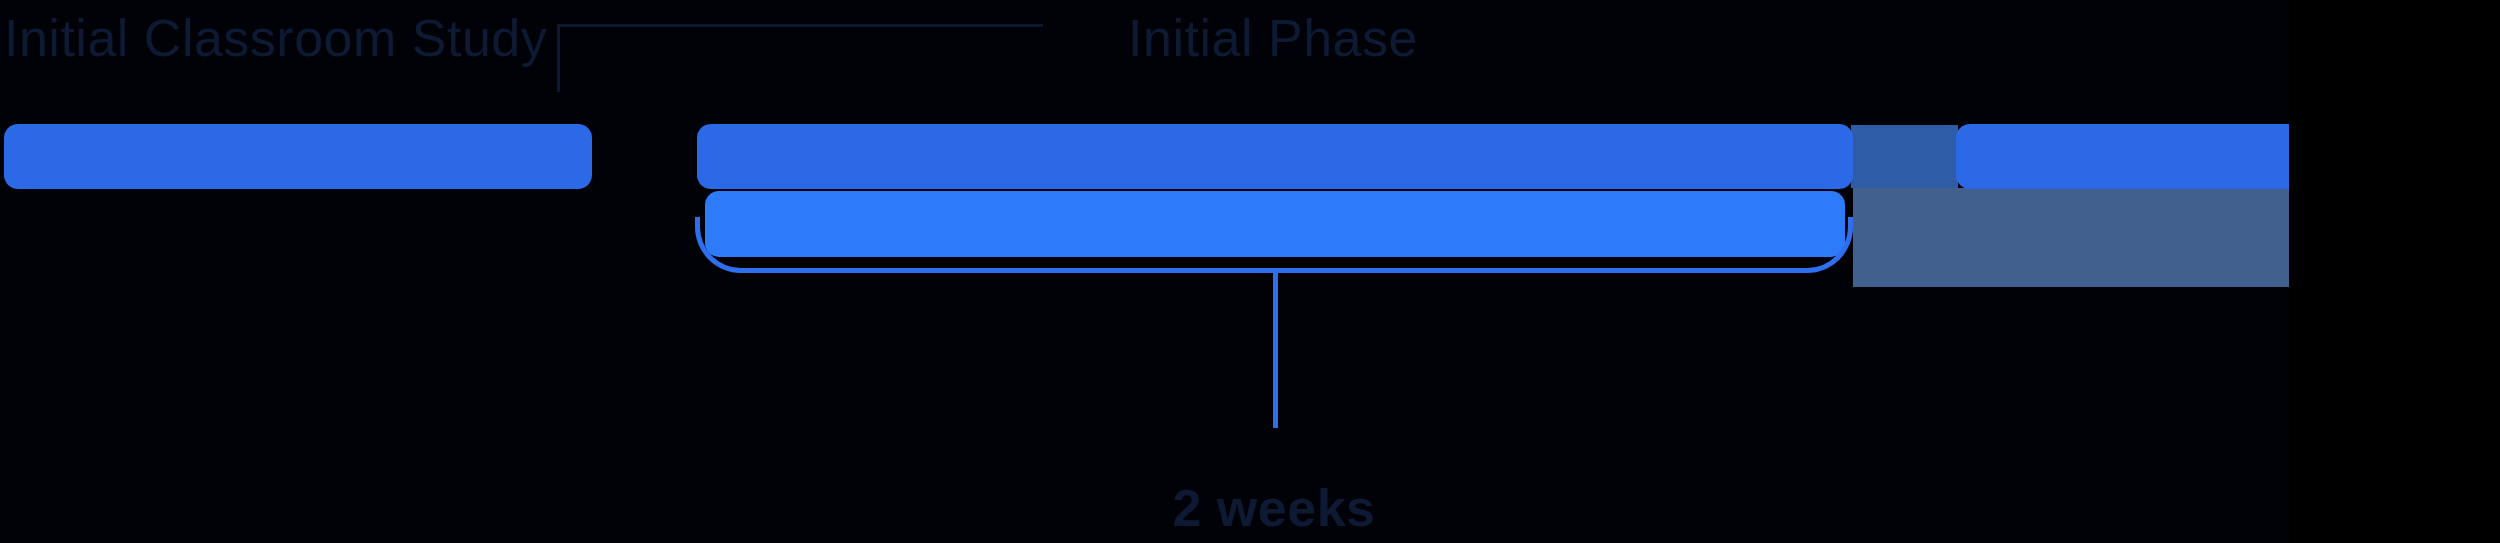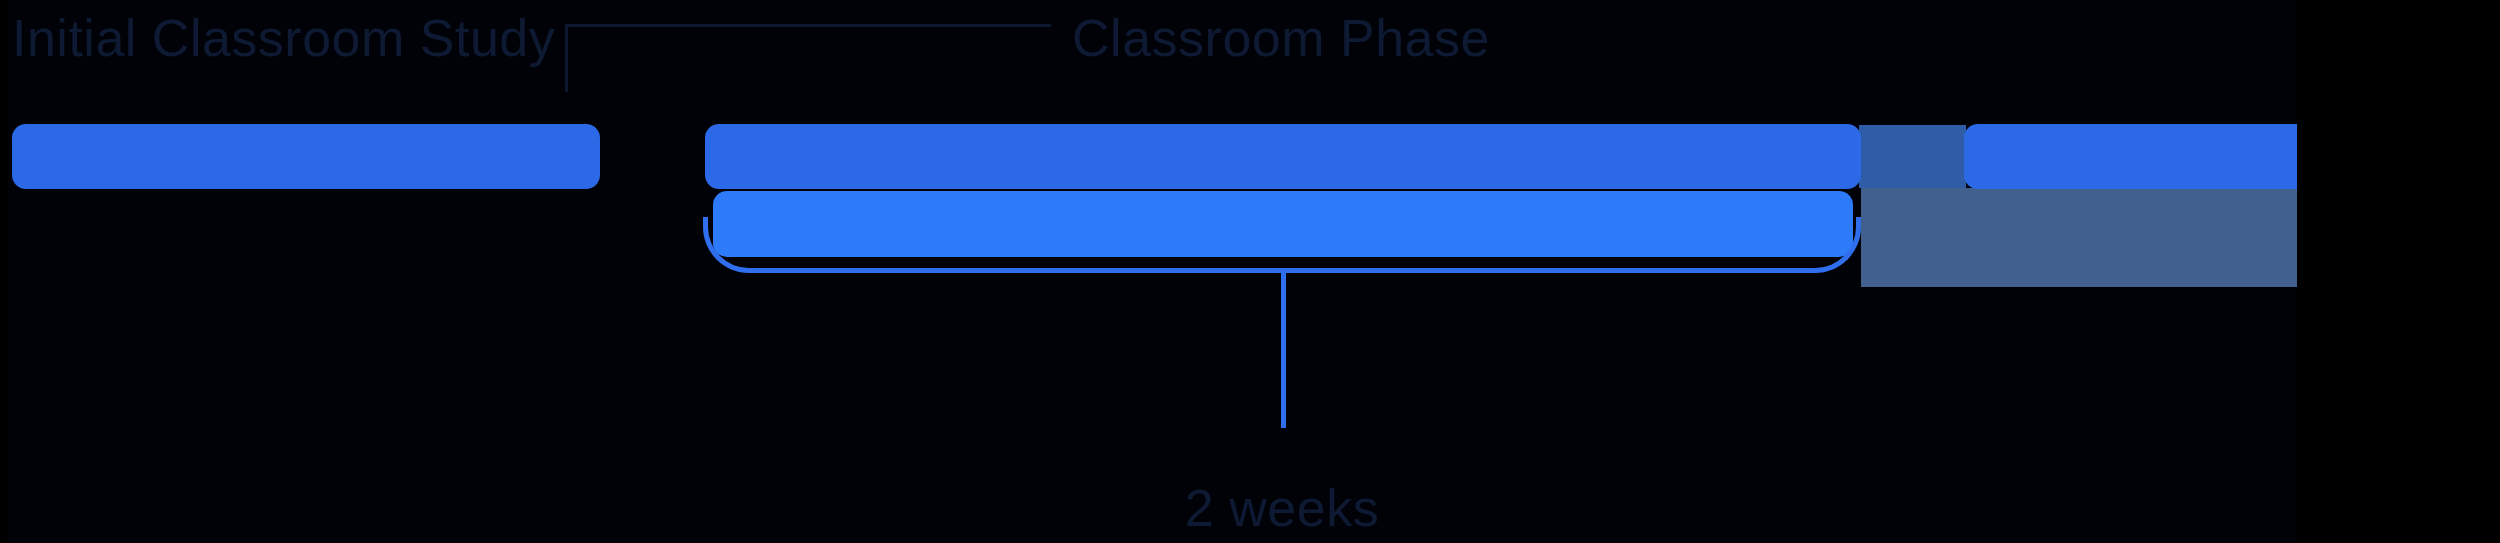--- a/index.html
+++ b/index.html
@@ -7,21 +7,20 @@
     padding: 0;
     background: #000000;
   }
   #canvas {
     position: relative;
     width: 2289px;
     height: 543px;
     background: var(--background, #010208);
     overflow: hidden;
     font-family: "Liberation Sans", sans-serif;
-    margin-left: 8px;
   }
   .title {
     position: absolute;
     top: 10px;
     font-size: 52px;
     line-height: 1.1;
     font-weight: 500;
     letter-spacing: 0.5px;
     color: var(--text, #0e1a33);
     white-space: nowrap;
@@ -98,34 +97,34 @@
     left: 1273px; top: 272px;
     width: 5px; height: 156px;
     background: var(--bracket, #2f6fee);
     z-index: 3;
   }
   .duration-label {
     position: absolute;
     left: 1274px; top: 478px;
     transform: translateX(-50%);
     font-size: 52px;
-    font-weight: 400;
+    font-weight: 700;
     letter-spacing: 0.5px;
     color: var(--text, #0e1a33);
     white-space: nowrap;
     z-index: 5;
   }
 </style>
 </head>
 <body>
 
 <div id="canvas">
 
   <div class="title left">Initial Classroom Study</div>
-  <div class="title center">Classroom Phase</div>
+  <div class="title center">Initial Phase</div>
 
   <div class="elbow-h"></div>
   <div class="elbow-v"></div>
 
   <div class="connector-band"></div>
   <div class="slate-block"></div>
 
   <div class="bar bar-a"></div>
   <div class="bar bar-b"></div>
   <div class="bar bar-c"></div>

